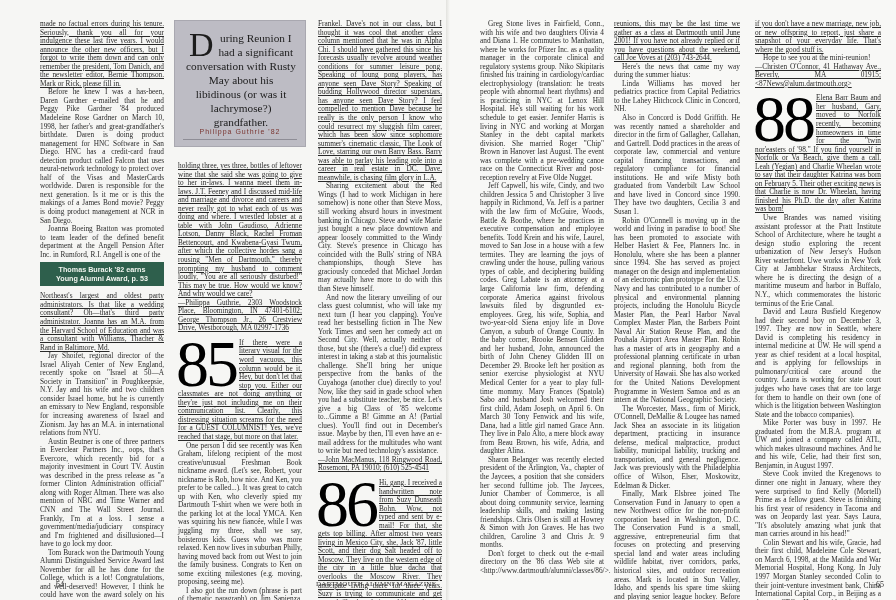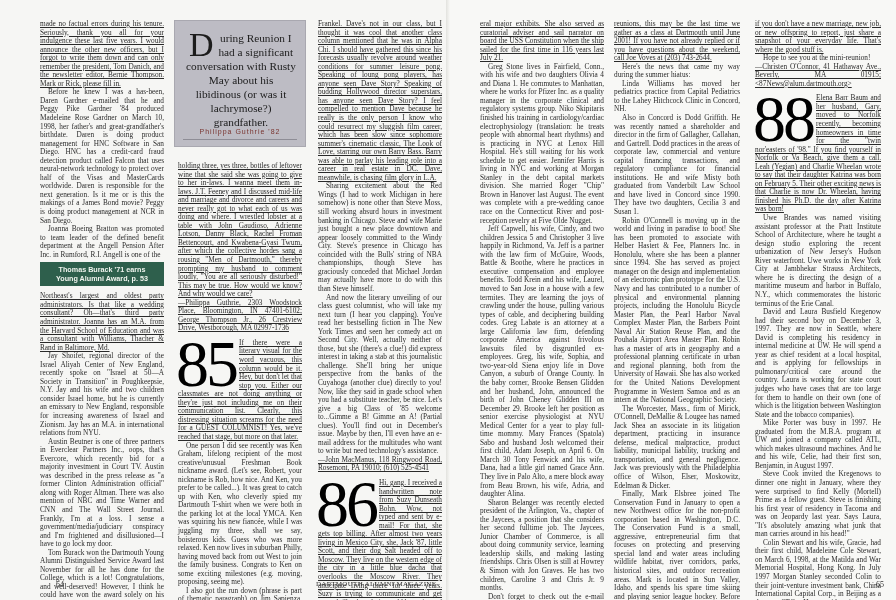--- a/index.html
+++ b/index.html
@@ -32,21 +32,21 @@
 
 <div class="page left"></div>
 <div class="page right"></div>
 <div class="gutter"></div>
 
 <div class="col c1">
   <p class="noind">made no factual errors during his tenure. Seriously, thank you all for your indulgence these last five years. I would announce the other new officers, but I forgot to write them down and can only remember the president, Tom Danich, and the newsletter editor, Bernie Thompson. Mark or Rick, please fill in.</p>
   <p>Before he knew I was a has-been, Daren Gardner e-mailed that he and Peggy Pike Gardner '84 produced Madeleine Rose Gardner on March 10, 1998, her father's and great-grandfather's birthdate. Daren is doing product management for HNC Software in San Diego. HNC has a credit-card fraud detection product called Falcon that uses neural-network technology to protect over half of the Visas and MasterCards worldwide. Daren is responsible for the next generation. Is it me or is this the makings of a James Bond movie? Peggy is doing product management at NCR in San Diego.</p>
   <p>Joanna Boeing Bratton was promoted to team leader of the defined benefit department at the Angell Pension After Inc. in Rumford, R.I. Angell is one of the</p>
   <div class="banner">
-    <div>Thomas Burack '71 earns</div>
+    <div>Thomas Burack '82 earns</div>
     <div>Young Alumni Award, p. 53</div>
   </div>
   <p class="noind">Northeast's largest and oldest party administrators. Is that like a wedding consultant? Oh—that's third party administrator. Joanna has an M.A. from the Harvard School of Education and was a consultant with Williams, Thacher &amp; Rand in Baltimore, Md.</p>
   <p>Jay Shoifet, regional director of the Israel Aliyah Center of New England, recently spoke on "Israel at 50—A Society in Transition" in Poughkeepsie, N.Y. Jay and his wife and two children consider Israel home, but he is currently an emissary to New England, responsible for increasing awareness of Israel and Zionism. Jay has an M.A. in international relations from NYU.</p>
   <p>Austin Beutner is one of three partners in Everclear Partners Inc., oops, that's Evercore, which recently bid for a majority investment in Court TV. Austin was described in the press release as "a former Clinton Administration official" along with Roger Altman. There was also mention of NBC and Time Warner and CNN and The Wall Street Journal. Frankly, I'm at a loss. I sense a government/media/judiciary conspiracy and I'm frightened and disillusioned—I have to go lock my door.</p>
   <p>Tom Burack won the Dartmouth Young Alumni Distinguished Service Award last November for all he has done for the College, which is a lot! Congratulations, and well-deserved! However, I think he could have won the award solely on his efforts to preserve the New Hampshire-French language and the Homo Sapiens moose call.</p>
 
 </div>
 
 <div class="pull">
@@ -73,21 +73,20 @@
   <p>Sharing excitement about the Red Wings (I had to work Michigan in here somehow) is none other than Steve Moss, still working absurd hours in investment banking in Chicago. Steve and wife Marie just bought a new place downtown and appear loosely committed to the Windy City. Steve's presence in Chicago has coincided with the Bulls' string of NBA championships, though Steve has graciously conceded that Michael Jordan may actually have more to do with this than Steve himself.</p>
   <p>And now the literary unveiling of our class guest columnist, who will take my next turn (I hear you clapping). You've read her bestselling fiction in The New York Times and seen her comedy act on Second City. Well, actually neither of those, but she (there's a clue!) did express interest in taking a stab at this journalistic challenge. She'll bring her unique perspective from the banks of the Cuyahoga (another clue) directly to you! Now, like they said in grade school when you had a substitute teacher, be nice. Let's give a big Class of '85 welcome to...Gimme a B! Gimme an A! (Partial clues). You'll find out in December's issue. Maybe by then, I'll even have an e-mail address for the multitudes who want to write but need technology's assistance.</p>
   <p class="noind">—John MacManus, 118 Ringwood Road, Rosemont, PA 19010; (610) 525-4541</p>
   <div style="height:6px"></div>
   <span class="big">86</span>
   <p class="noind">Hi, gang. I received a handwritten note from Suzy Dunseath Bohn. Wow, not typed and sent by e-mail! For that, she gets top billing. After almost two years living in Mexico City, she, Jack '87, little Scott, and their dog Salt headed off to Moscow. They live on the western edge of the city in a little blue dacha that overlooks the Moscow River. They anticipate living there for three years. Suzy is trying to communicate and get around. She thought it would be a piece of cake after having lived in Mexico City. However, on top of heavy traffic, there are street signs written in Cyrllic, and police continually pulling her over to see her "papers." And there are few left-hand turns allowed in the city. Suzy said that they have a yard with trees and lots of room for anyone headed in their direction.</p>
 
 </div>
 
 <div class="col c4">
-  <p class="noind">eral major exhibits. She also served as curatorial adviser and sail narrator on board the USS Constitution when the ship sailed for the first time in 116 years last July 21.</p>
   <p>Greg Stone lives in Fairfield, Conn., with his wife and two daughters Olivia 4 and Diana 1. He commutes to Manhattan, where he works for Pfizer Inc. as a quality manager in the corporate clinical and regulatory systems group. Niko Skipitaris finished his training in cardiology/cardiac electrophysiology (translation: he treats people with abnormal heart rhythms) and is practicing in NYC at Lenox Hill Hospital. He's still waiting for his work schedule to get easier. Jennifer Harris is living in NYC and working at Morgan Stanley in the debt capital markets division. She married Roger "Chip" Brown in Hanover last August. The event was complete with a pre-wedding canoe race on the Connecticut River and post-reception revelry at Five Olde Nugget.</p>
   <p>Jeff Capwell, his wife, Cindy, and two children Jessica 5 and Christopher 3 live happily in Richmond, Va. Jeff is a partner with the law firm of McGuire, Woods, Battle &amp; Boothe, where he practices in executive compensation and employee benefits. Todd Krein and his wife, Laurel, moved to San Jose in a house with a few termites. They are learning the joys of crawling under the house, pulling various types of cable, and deciphering building codes. Greg Labate is an attorney at a large California law firm, defending corporate America against frivolous lawsuits filed by disgruntled ex-employees. Greg, his wife, Sophia, and two-year-old Siena enjoy life in Dove Canyon, a suburb of Orange County. In the baby corner, Brooke Bensen Glidden and her husband, John, announced the birth of John Cheney Glidden III on December 29. Brooke left her position as senior exercise physiologist at NYU Medical Center for a year to play full-time mommy. Mary Frances (Spatola) Sabo and husband Josh welcomed their first child, Adam Joseph, on April 6. On March 30 Tony Fenwick and his wife, Dana, had a little girl named Grace Ann. They live in Palo Alto, a mere block away from Beau Brown, his wife, Adria, and daughter Alina.</p>
   <p>Sharon Belanger was recently elected president of the Arlington, Va., chapter of the Jaycees, a position that she considers her second fulltime job. The Jaycees, Junior Chamber of Commerce, is all about doing community service, learning leadership skills, and making lasting friendships. Chris Olsen is still at Howrey &amp; Simon with Jon Graves. He has two children, Caroline 3 and Chris Jr. 9 months.</p>
   <p>Don't forget to check out the e-mail directory on the '86 class Web site at &lt;http://www.dartmouth/alumni/classes/86/&gt;.</p>
 
 </div>
 
 <div class="col c5">
   <p class="noind">reunions, this may be the last time we gather as a class at Dartmouth until June 2001! If you have not already replied or if you have questions about the weekend, call Joe Voves at (203) 743-2644.</p>
   <p>Here's the news that came my way during the summer hiatus:</p>

